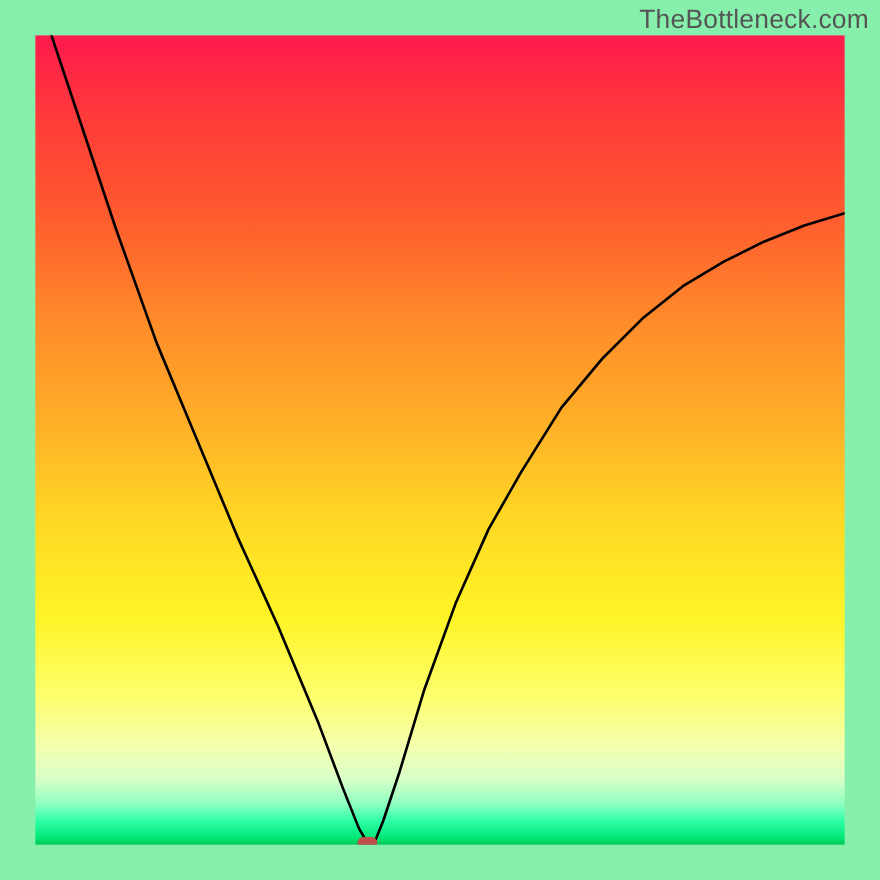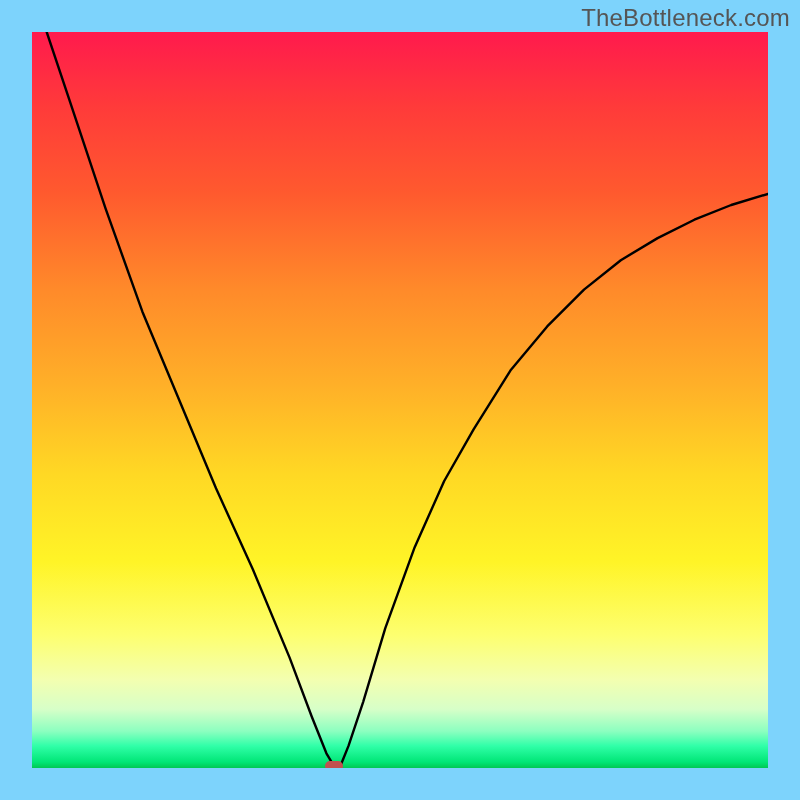--- a/index.html
+++ b/index.html
@@ -8,21 +8,21 @@
     width: 800px;
     height: 800px;
     background: #000;
     overflow: hidden;
     font-family: Arial, Helvetica, sans-serif;
   }
   .frame {
     position: relative;
     width: 800px;
     height: 800px;
-    background: #7dd3fc;
+    background: #86efac;
   }
   .attribution {
     position: absolute;
     top: 4px;
     right: 10px;
     color: #555;
     font-size: 24px;
     font-weight: 500;
     letter-spacing: 0.2px;
   }

